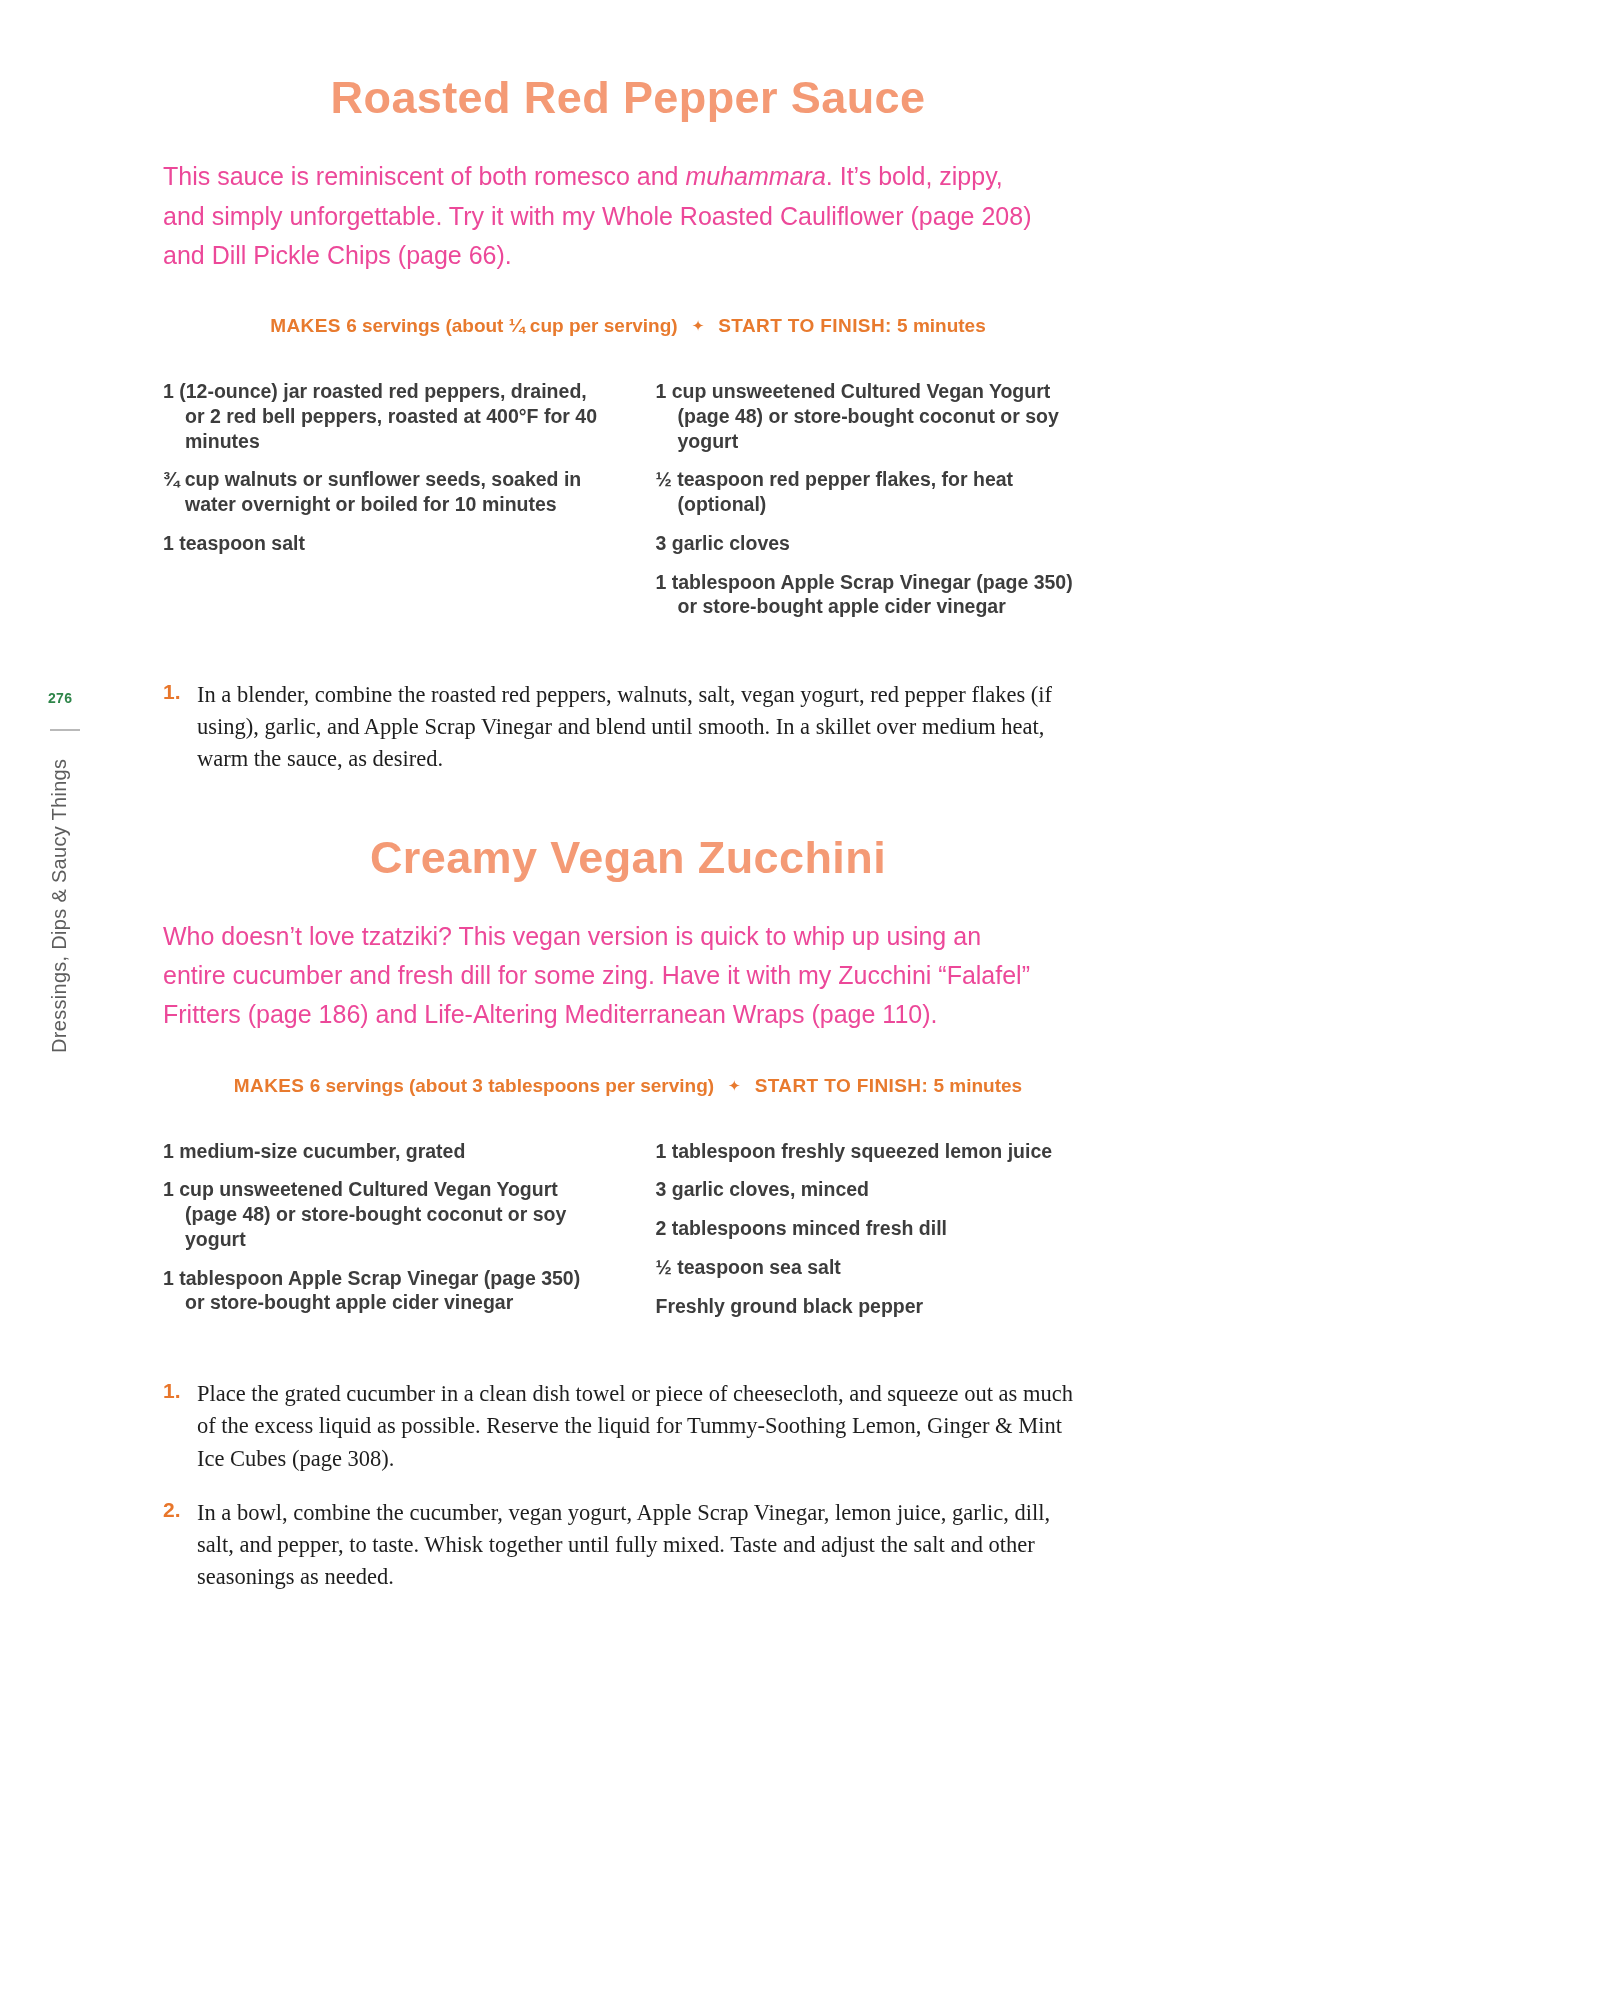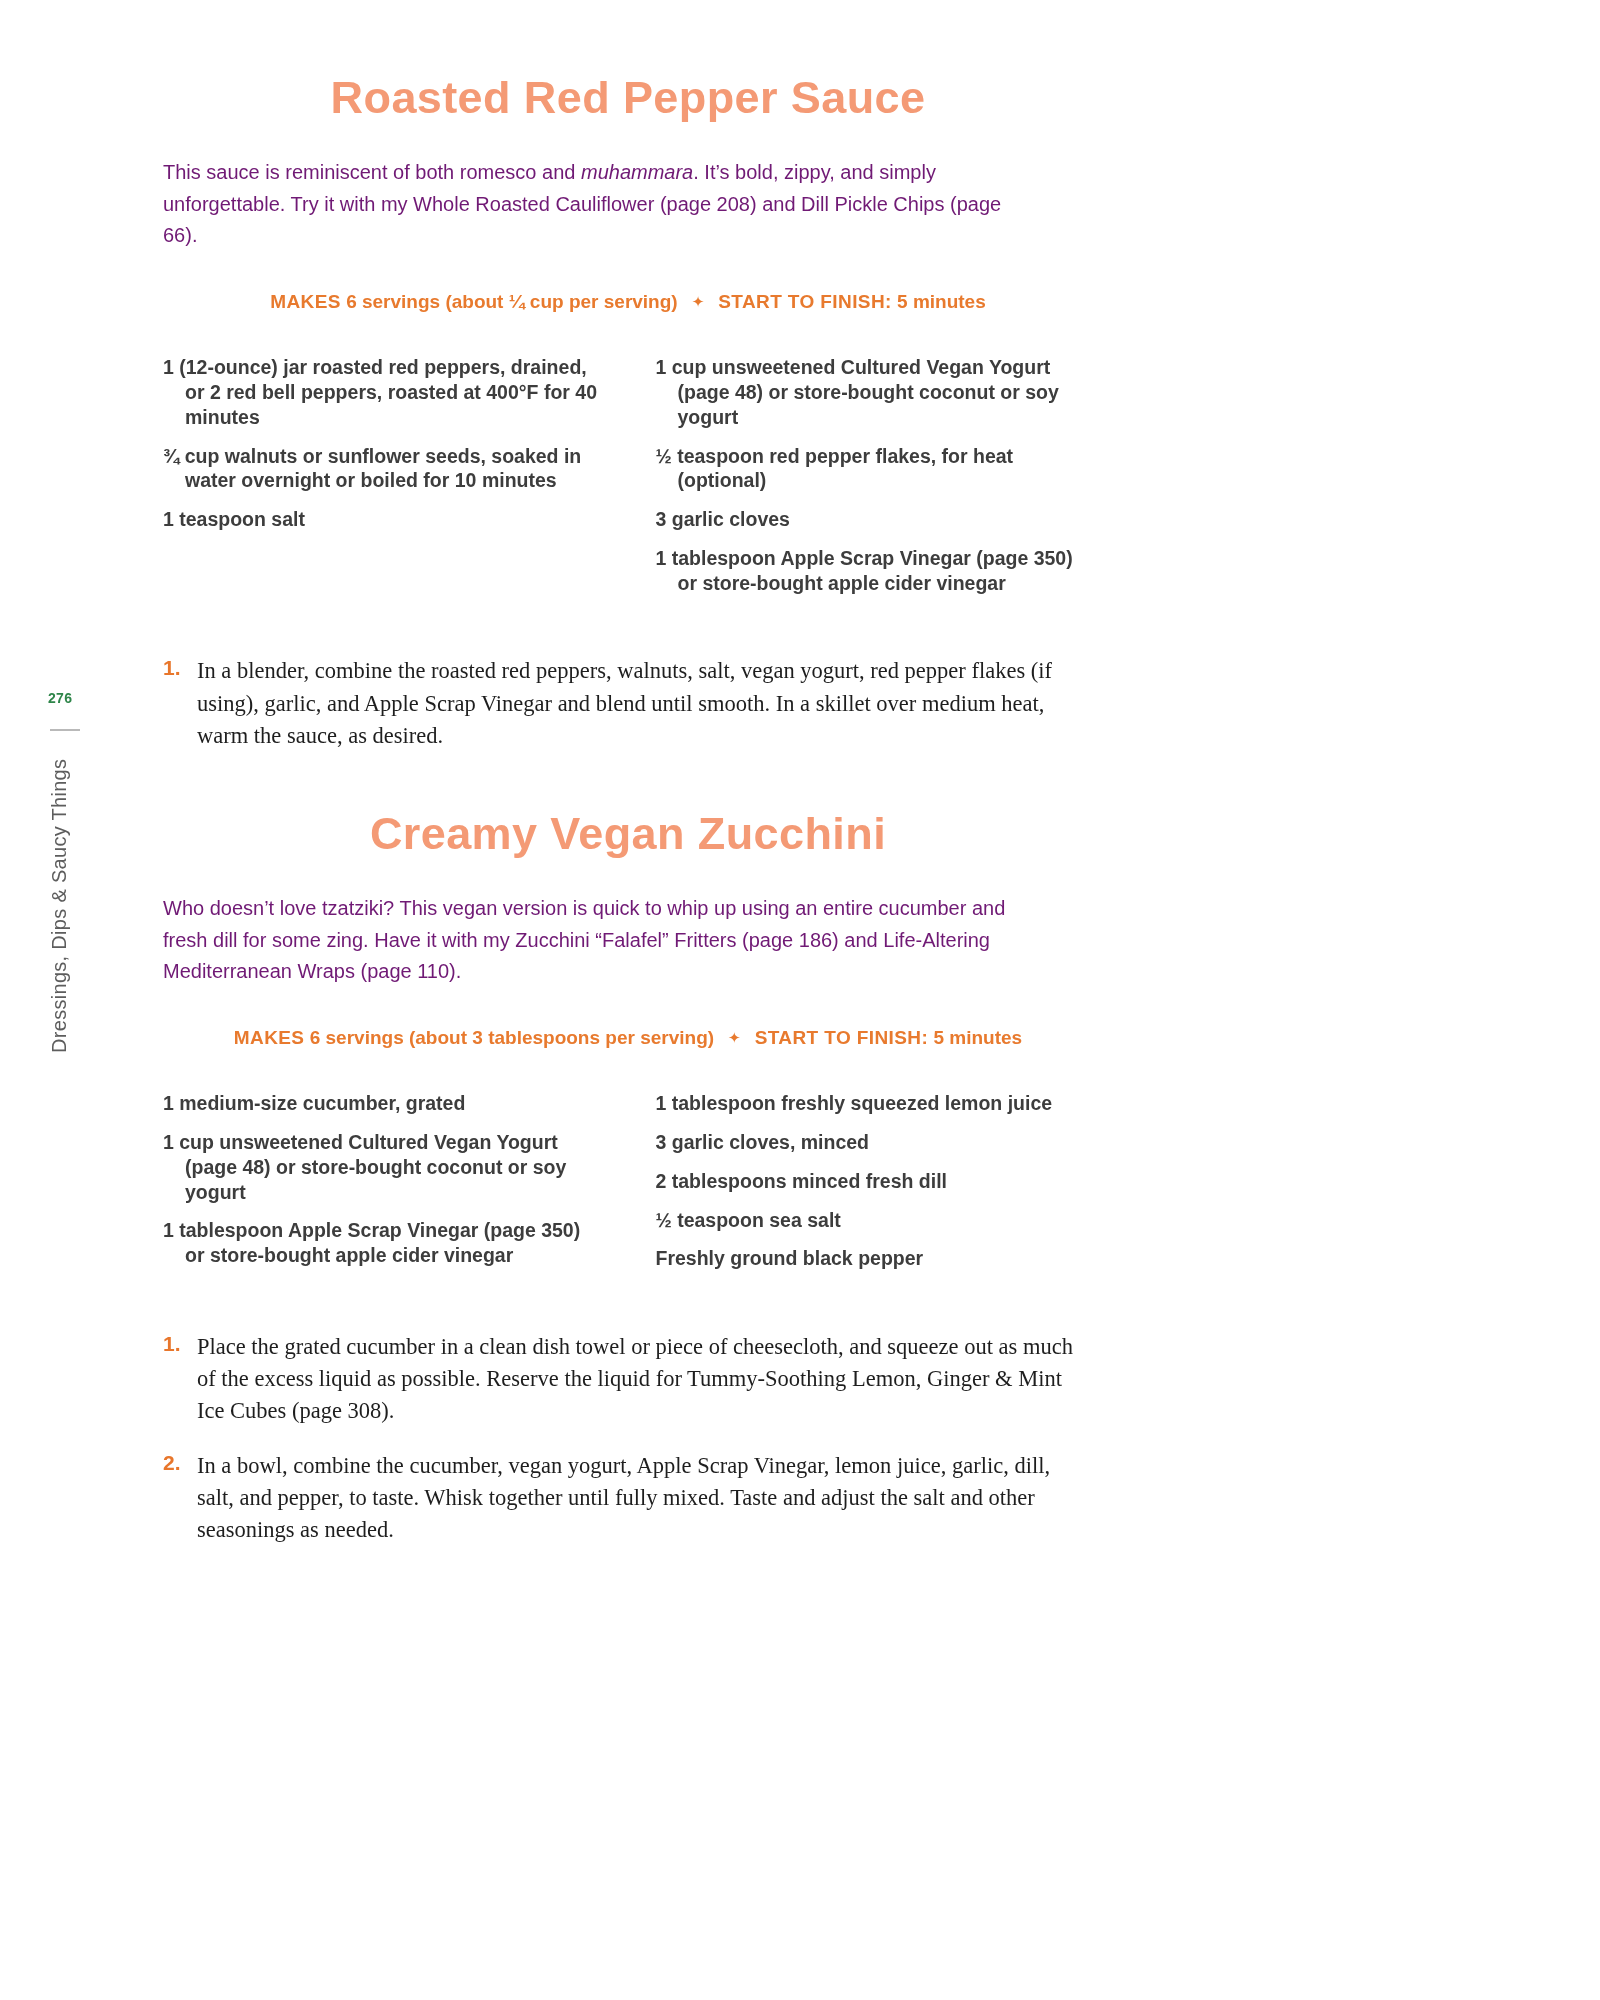--- a/index.html
+++ b/index.html
@@ -45,22 +45,22 @@
     font-weight: 800;
     text-align: center;
     letter-spacing: 0.4px;
     line-height: 1.05;
   }
   .recipe-title.second { margin-top: 58px; }
 
   .intro {
     margin: 36px 0 0 0;
     width: 878px;
-    color: #701a75;
-    font-size: 20px;
+    color: #ec4899;
+    font-size: 25px;
     line-height: 1.57;
   }
   .intro .it { font-style: italic; }
 
   .meta {
     margin-top: 40px;
     text-align: center;
     color: #E87A2E;
     font-size: 19px;
     white-space: nowrap;

